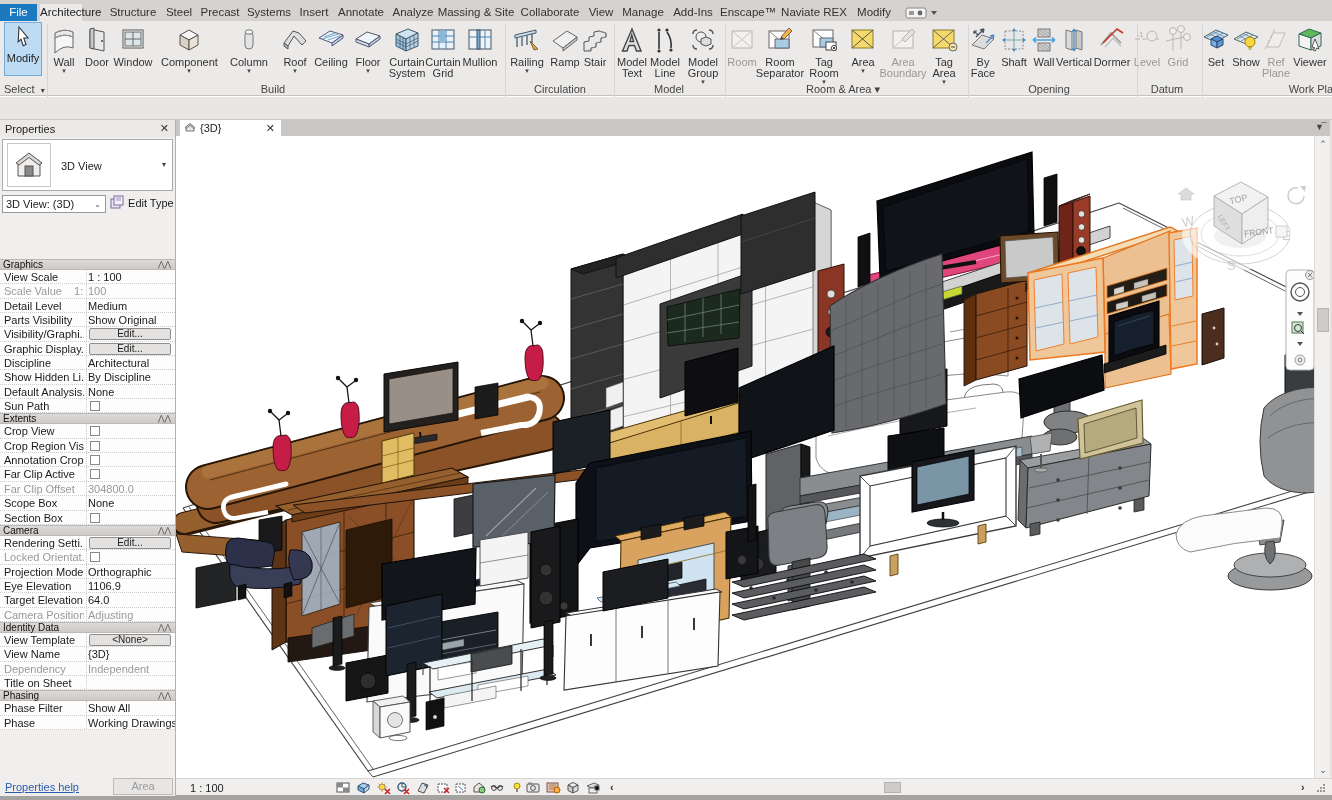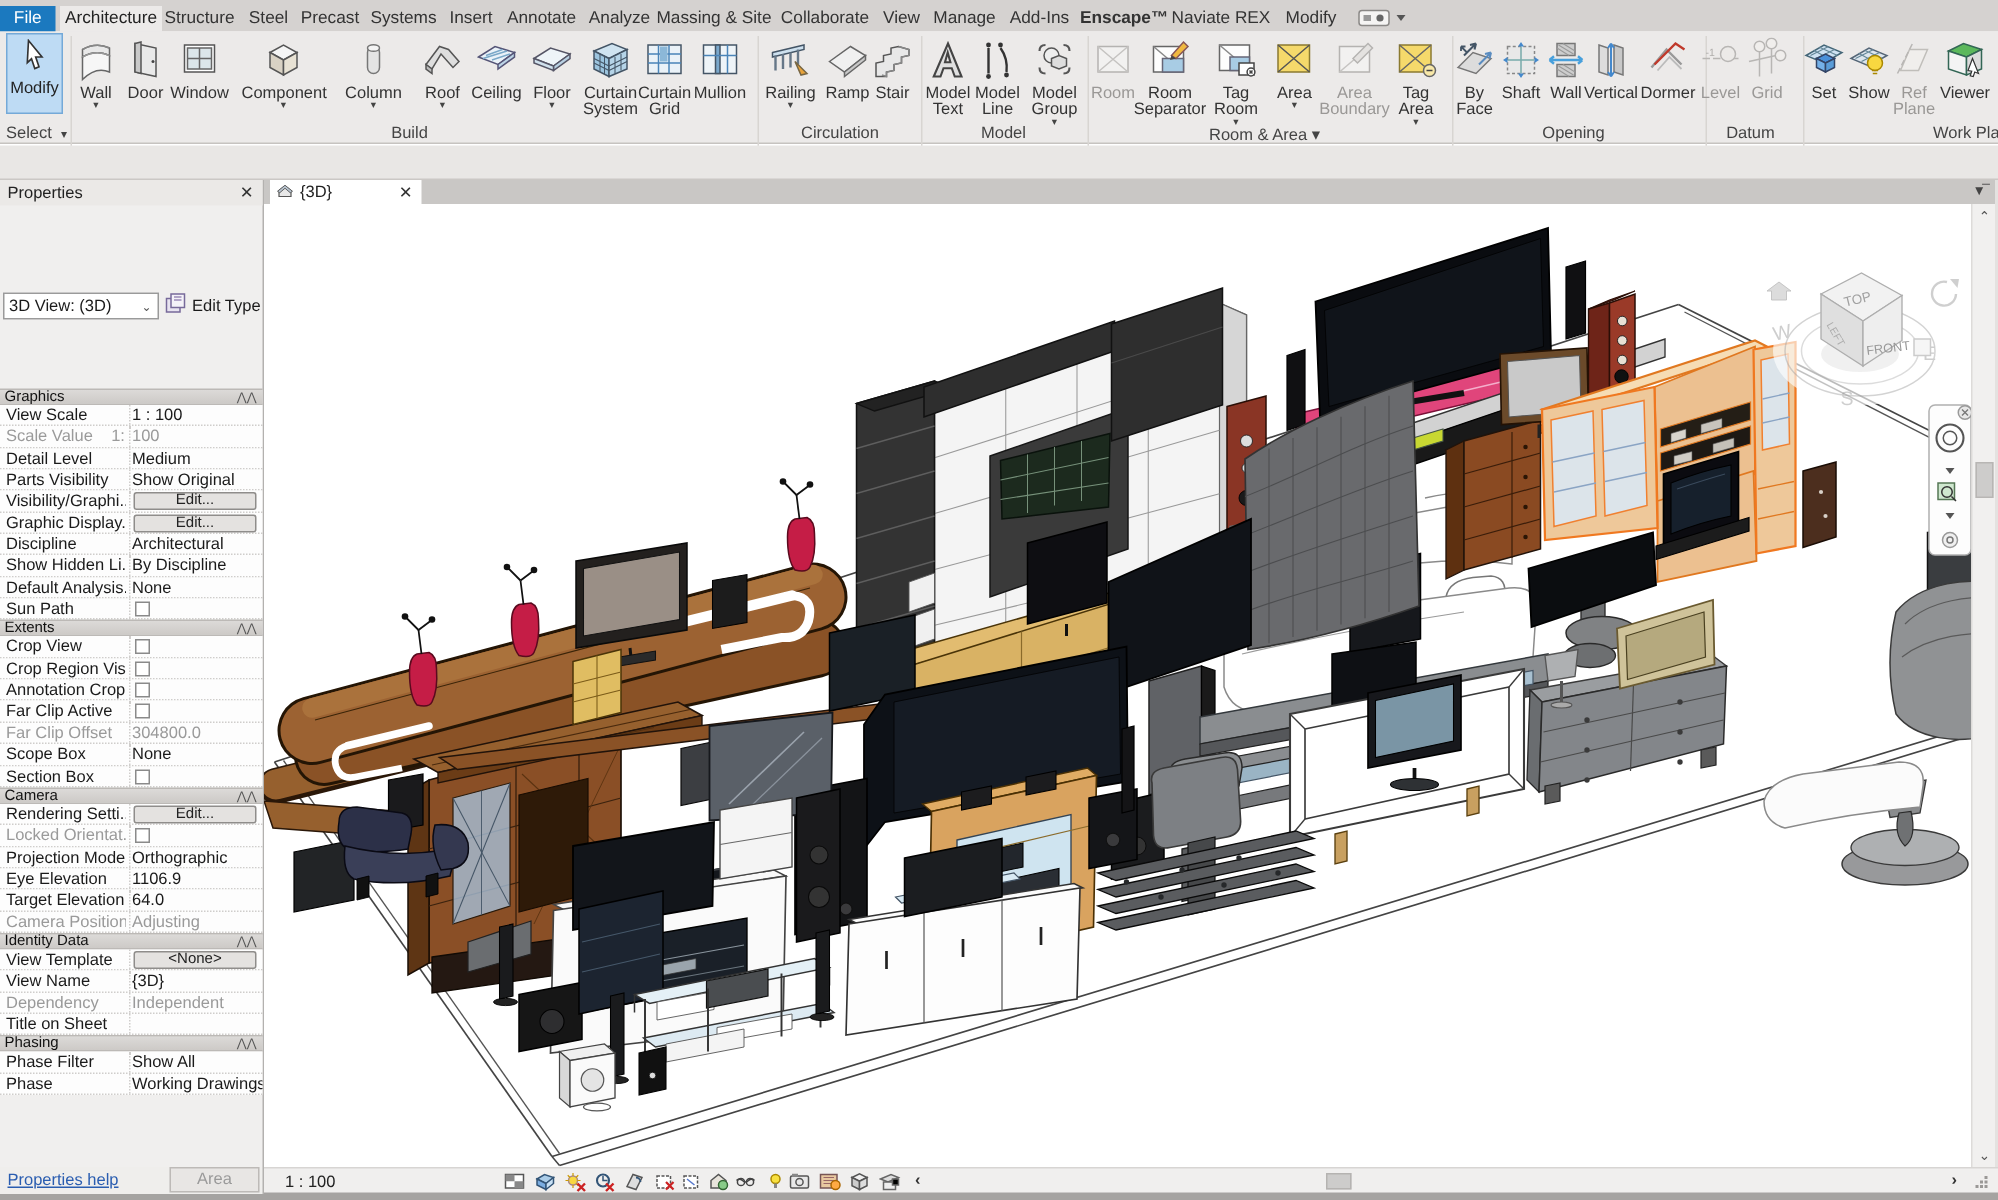--- a/index.html
+++ b/index.html
@@ -47,34 +47,34 @@
 #redge { position:absolute; left:1330px; top:120px; width:2px; height:676px; background:#e4e2e0; }
 #bottombar { position:absolute; left:0px; top:778px; width:1332px; height:18px; background:#f0efee; border-top:1px solid #d7d5d3; }
 #statusdark { position:absolute; left:0; top:795px; width:1332px; height:5px; background:#a5a3a1; }
 .sbicon { position:absolute; top:2px; }
 </style>
 </head>
 <body>
 <div id="topstrip"></div>
 <div id="tabrow">
   <span class="tab" id="tab-file">File</span>
-  <span class="tab" id="tab-arch" style="left:40px;width:68px;">Architecture</span>
+  <span class="tab" id="tab-arch" style="left:40px;width:42px;">Architecture</span>
   <span class="tab" style="left:106px;width:54px;">Structure</span>
   <span class="tab" style="left:164px;width:30px;">Steel</span>
   <span class="tab" style="left:198px;width:44px;">Precast</span>
   <span class="tab" style="left:246px;width:46px;">Systems</span>
   <span class="tab" style="left:296px;width:36px;text-align:center;">Insert</span>
   <span class="tab" style="left:336px;width:50px;">Annotate</span>
   <span class="tab" style="left:390px;width:46px;">Analyze</span>
   <span class="tab" style="left:433px;width:86px;">Massing &amp; Site</span>
   <span class="tab" style="left:520px;width:60px;">Collaborate</span>
   <span class="tab" style="left:586px;width:30px;">View</span>
   <span class="tab" style="left:620px;width:46px;">Manage</span>
   <span class="tab" style="left:670px;width:46px;">Add-Ins</span>
-  <span class="tab" style="left:720px;width:56px;font-weight:bold;">Enscape™</span>
+  <span class="tab" style="left:720px;width:56px;">Enscape™</span>
   <span class="tab" style="left:779px;width:70px;">Naviate REX</span>
   <span class="tab" style="left:852px;width:44px;">Modify</span>
   <span class="tab" style="left:902px;width:40px;"><svg width="34" height="13" viewBox="0 0 34 13" style="vertical-align:middle">
         <rect x="1" y="2" width="20" height="10" rx="2" fill="#f5f4f3" stroke="#8a8886"></rect>
         <circle cx="15" cy="7" r="2.4" fill="#666"></circle>
         <rect x="4" y="5" width="5" height="4" fill="#999"></rect>
         <path d="M26 5 l6 0 l-3 4 z" fill="#555"></path>
       </svg></span>
 </div>
 <div id="ribbon">
@@ -391,20 +391,31 @@
       </svg>
       <div>Viewer</div>
     </div>
 </div>
 <div id="optionsbar"></div>
 <div id="props">
 <div id="propshdr">
       <span style="position:absolute;left:5px;top:3px;font-size:11px;color:#222">Properties</span>
       <span style="position:absolute;right:6px;top:2px;font-size:11px;color:#333">✕</span>
     </div>
+    <div id="propsel">
+<div style="position:absolute;left:4px;top:3px;width:44px;height:44px;background:#fff;border:1px solid #c8c6c4">
+<svg width="42" height="42" viewBox="0 0 42 42">
+          <path d="M10 18 L21 10 L32 18 L32 32 L10 32 Z" fill="#f0eeec" stroke="#555"></path>
+          <path d="M8 19 L21 9 L34 19 L31 21 L21 13.5 L11 21 Z" fill="#d8d5d2" stroke="#555"></path>
+          <rect x="17" y="22" width="8" height="10" fill="#8a8886" stroke="#555"></rect>
+        </svg>
+</div>
+<span style="position:absolute;left:58px;top:20px;font-size:11px;color:#222">3D View</span>
+<span style="position:absolute;right:6px;top:20px;font-size:8px;color:#444">▾</span>
+</div>
     <div id="typebox">3D View: (3D)<span style="position:absolute;right:4px;top:1px;font-size:8px;color:#555">⌄</span></div>
 <div id="edittype"><svg width="15" height="15" viewBox="0 0 15 15" style="vertical-align:-3px">
         <rect x="1" y="4" width="9" height="9" fill="#e8e4f0" stroke="#776a9a"></rect>
         <rect x="4" y="1" width="9" height="9" fill="#f4f2f8" stroke="#776a9a"></rect>
         <path d="M6 3 L11 3 M6 5 L11 5" stroke="#9a8ab8"></path>
       </svg> <span style="font-size:11px">Edit Type</span></div>
     <div id="pgrid">
       <div class="sech">Graphics<span class="ar">⋀⋀</span></div>
 <div class="prow">
         <span class="pl">View Scale</span>

